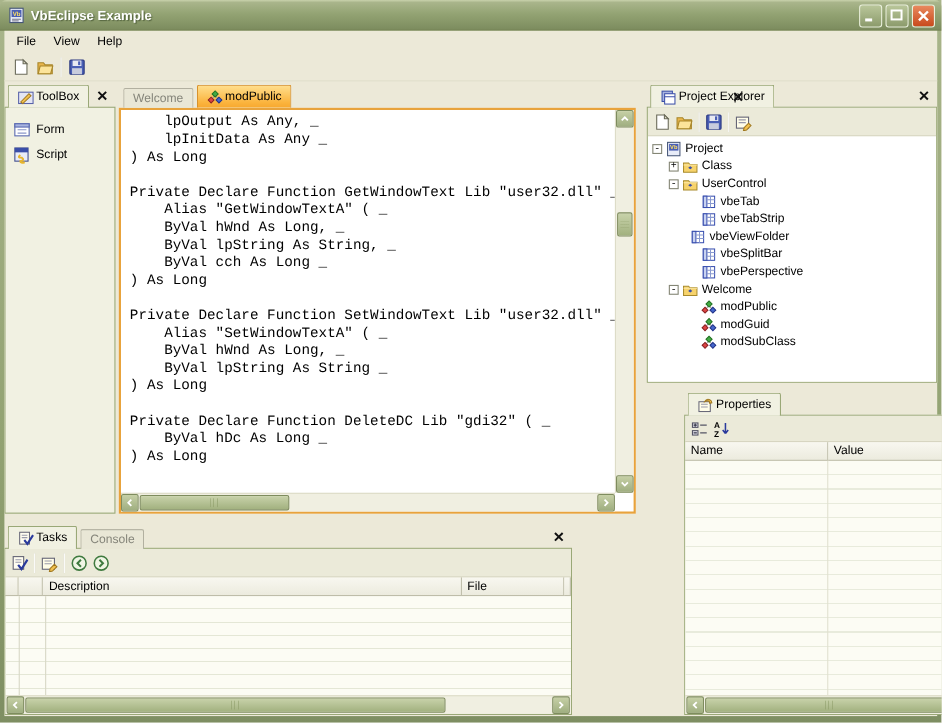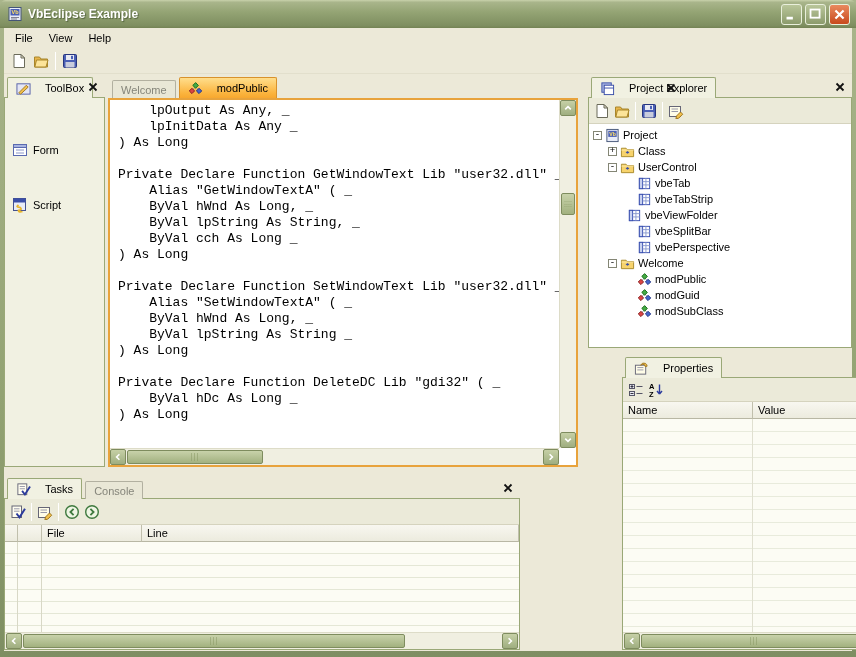--- a/index.html
+++ b/index.html
@@ -25,36 +25,36 @@
   .client { position:absolute; left:4px; right:4px; top:28px; bottom:6px; background:#ECE9D8; }
   .menubar { position:absolute; left:0; top:0; right:0; height:20px; display:flex; align-items:center; padding-left:3px; }
   .menu-item { padding:2px 8px; }
   .toolbar { position:absolute; left:0; top:20px; right:0; height:26px; display:flex; align-items:center; padding-left:4px; border-bottom:1px solid #E2DFCC; }
   .tbtn { width:22px; height:22px; display:flex; align-items:center; justify-content:center; border:1px solid transparent; }
   .tbtn svg { width:16px; height:16px; }
   .tsep { width:1px; height:18px; background:#C6C3AE; margin:0 3px; border-right:1px solid #fff; }
 
   
   .tabstrip { position:absolute; left:0; top:0; right:0; height:22px; display:flex; align-items:flex-end; padding-left:3px; z-index:3; }
-  .tab { display:inline-flex; align-items:center; gap:14px; height:21px; padding:0 8px;
+  .tab { display:inline-flex; align-items:center; gap:2px; height:21px; padding:0 8px;
     border:1px solid #9AA877; border-bottom:none; border-radius:2px 2px 0 0;
     background:#F1F1E2; white-space:nowrap; position:relative; z-index:3; }
   .tab.inactive { height:18px; background:#E9E7D6; border-color:#B2B0A0; color:#85857A; }
   .tab.orange { background:linear-gradient(180deg,#FFDE8C,#FBB43E 75%,#F7A82F); border-color:#D8922C; }
   .tab svg { width:15px; height:15px; }
   .xbtn { position:absolute; right:6px; top:5px; width:12px; height:12px; z-index:4; display:flex; align-items:center; justify-content:center; }
   .xbtn svg { width:10px; height:10px; }
   .pbox { position:absolute; left:0; right:0; top:21px; bottom:0; border:1px solid #9AA877; background:#F1F1E2; z-index:1; }
   .ptoolbar { position:absolute; left:0; right:0; top:0; height:26px; background:#EBEAD9; border-bottom:1px solid #D5D3BE; display:flex; align-items:center; padding-left:3px; }
   .ptoolbar .tbtn { width:20px; height:20px; }
 
   
   .toolbox { position:absolute; left:0; top:48px; width:101px; height:391px; }
   .toolbox .pbox { background:#F1F1E2; }
-  .tb-item { display:flex; align-items:center; gap:5px; height:23px; padding-left:7px;margin-top:32px; }
+  .tb-item { display:flex; align-items:center; gap:5px; height:23px; padding-left:7px; }
   .tb-item svg { width:16px; height:16px; }
   .tb-items { padding-top:8px; }
 
   
   .ed-tabs { position:absolute; left:104px; top:48px; width:470px; height:22px; display:flex; align-items:flex-end; padding-left:4px; }
   .editor { position:absolute; left:104px; top:70px; width:470px; height:369px;
     border:2px solid #E8A33C; background:#fff; z-index:2; }
   .code { position:absolute; left:0; top:0; right:17px; bottom:17px; overflow:hidden;
     padding:3px 0 0 8px; font-family:"Liberation Mono", monospace; font-size:13px; line-height:16px; white-space:pre; }
   .vscroll { position:absolute; right:0; top:0; bottom:17px; width:17px; background:#F0EFE1; border-left:1px solid #DDDCC8; }
@@ -549,20 +549,21 @@
           <span class="tbtn">
             <svg viewBox="0 0 16 16">
                 <circle cx="8" cy="8" r="6.3" fill="#EFF5E4" stroke="#3F7A3F" stroke-width="1.4"></circle>
                 <path d="M6.4 4.8 L9.6 8 L6.4 11.2" stroke="#3F7A3F" stroke-width="1.8" fill="none"></path>
               </svg>
           </span>
         </div>
         <div class="tasks-head">
           <span class="hcell" style="width:13px; padding-left:0;"></span>
           <span class="hcell" style="width:24px; padding-left:0;"></span>
+          <span class="hcell" style="width:410px;">Description</span>
           <span class="hcell" style="width:100px;">File</span>
           <span class="hcell" style="flex:1;">Line</span>
         </div>
         <div class="tasks-body">
           <span class="tasks-vline" style="left:12px;"></span>
           <span class="tasks-vline" style="left:36px;"></span>
         </div>
         <div class="hscroll2">
           <span class="sbtn" style="left:1px; top:0;">
             <svg viewBox="0 0 8 8">

